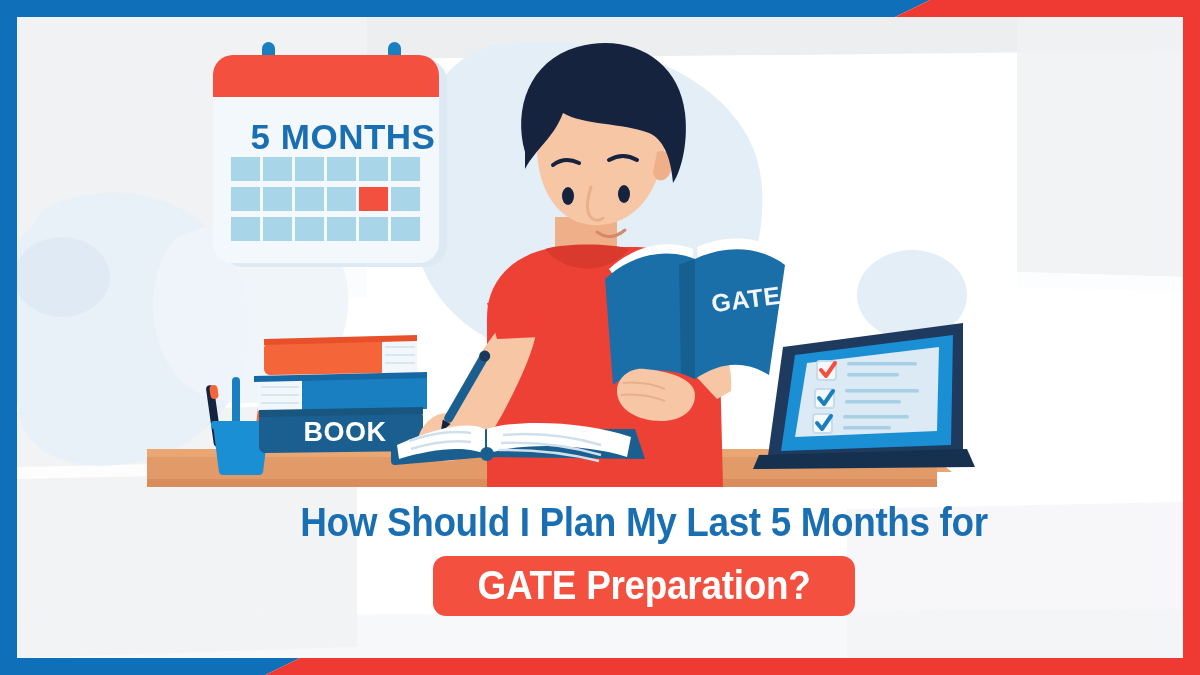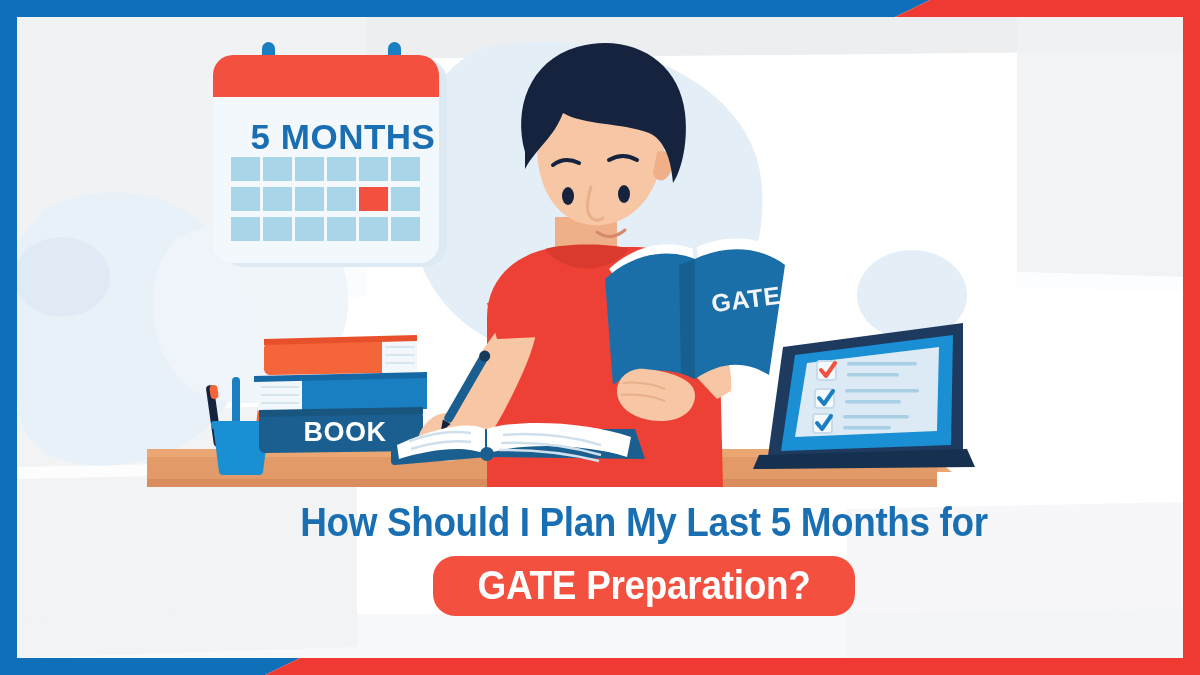--- a/index.html
+++ b/index.html
@@ -57,21 +57,21 @@
     letter-spacing: -0.4px;
     color: #1a6fb2;
     transform: scaleX(0.90);
     transform-origin: center center;
     white-space: nowrap;
   }
   .badge {
     display: inline-block;
     margin-top: 10px;
     background: #f4503f;
-    border-radius: 22px;
+    border-radius: 13px;
     padding: 7px 26px 9px 26px;
   }
   .headline-line2 {
     font-family: "Liberation Sans Narrow", "Liberation Sans", sans-serif;
     font-weight: 700;
     font-size: 41px;
     line-height: 44px;
     letter-spacing: -0.3px;
     color: #ffffff;
     transform: scaleX(0.90);

